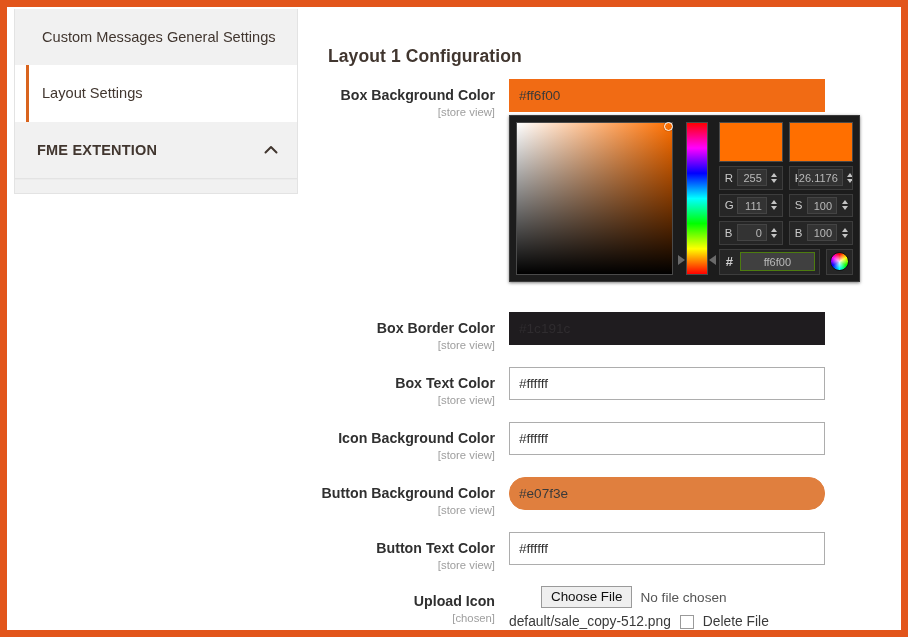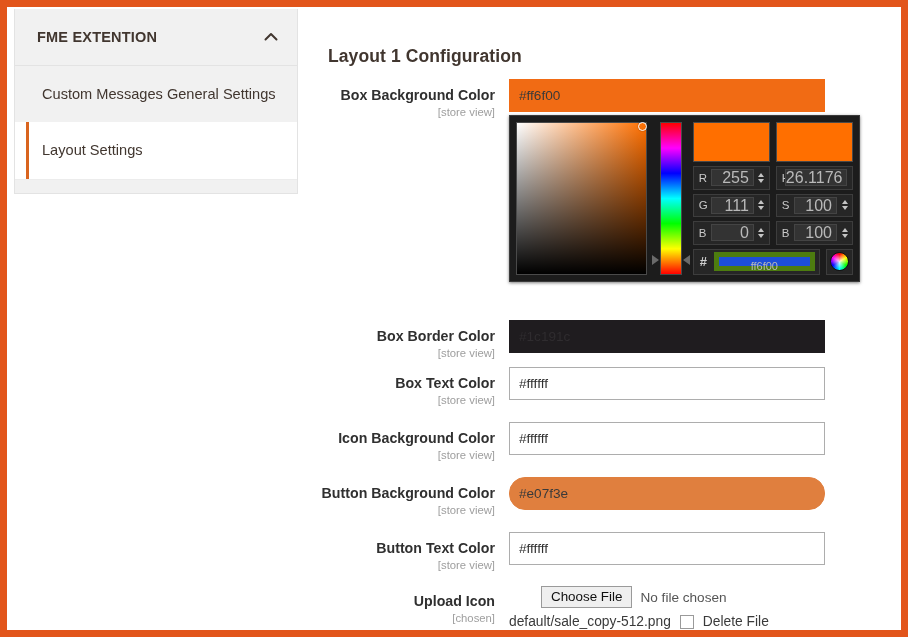--- a/index.html
+++ b/index.html
@@ -244,21 +244,21 @@
     font-family: "Liberation Sans", sans-serif;
     width: 12px;
     flex: 0 0 12px;
   }
   .num-cell .nval {
     flex: 1 1 auto;
     background: #333333;
     border: 1px solid #444444;
     height: 17px;
     line-height: 16px;
-    font-size: 16px;
+    font-size: 11px;
     color: #b9b9b9;
     text-align: right;
     padding-right: 4px;
     font-family: "Liberation Sans", sans-serif;
     white-space: nowrap;
   }
   .num-cell.wide-val .nval { margin-left: -9px; }
   .spin {
     flex: 0 0 9px;
     margin-left: 3px;
@@ -290,22 +290,22 @@
   }
   #hex-cell .nlabel {
     font-size: 13px;
     color: #d0d0d0;
     width: 14px;
     flex: 0 0 14px;
     font-weight: bold;
   }
   #hex-cell .nval {
     flex: 1 1 auto;
-    background: #1d4ed8;
-    border: 5px solid #4d7c0f;
+    background: #404040;
+    border: 1px solid #4d7c0f;
     height: 19px;
     line-height: 18px;
     font-size: 11px;
     color: #b9b9b9;
     text-align: center;
     font-family: "Liberation Sans", sans-serif;
   }
   #wheel-btn {
     flex: 0 0 27px;
     background: #262626;
@@ -353,36 +353,36 @@
   }
   .del-label { font-size: 13.8px; color: #3a3a3a; cursor: pointer; }
 </style>
 </head>
 <body>
 
 <div id="frame">
   <div id="canvas">
 
     <aside id="sidebar">
+      <div id="sidebar-list">
+        <div class="side-item first">
+          <span>Custom Messages General Settings</span>
+        </div>
+        <div class="side-item active">
+          <span>Layout Settings</span>
+        </div>
+      </div>
+
       <div id="sidebar-header">
         <span class="title">FME EXTENTION</span>
         <span>
           <svg class="chevron-up" viewBox="0 0 16 16" aria-hidden="true">
             <path d="M2.5 10.5 L8 5 L13.5 10.5" fill="none" stroke="#41362f" stroke-width="2" stroke-linecap="round" stroke-linejoin="round"></path>
           </svg>
         </span>
-      </div>
-
-      <div id="sidebar-list">
-        <div class="side-item first">
-          <span>Custom Messages General Settings</span>
-        </div>
-        <div class="side-item active">
-          <span>Layout Settings</span>
-        </div>
       </div>
 
       <div id="sidebar-footer"></div>
     </aside>
 
     <section id="main">
 
       <h1 id="page-title">Layout 1 Configuration</h1>
 
       <div class="form-row" style="top:72px;">
@@ -478,21 +478,21 @@
                   <span class="wheel"></span>
                 </div>
               </div>
 
             </div>
           </div>
 
         </div>
       </div>
 
-      <div class="form-row" style="top:305px;margin-top:8px;">
+      <div class="form-row" style="top:305px;">
         <div class="label-col">
           <span class="field-label">Box Border Color</span>
           <span class="field-scope">[store view]</span>
         </div>
         <div class="field-col">
           <input class="text-input swatch-dark" type="text" value="#1c191c" style="">
         </div>
       </div>
 
       <div class="form-row" style="top:360px;">

